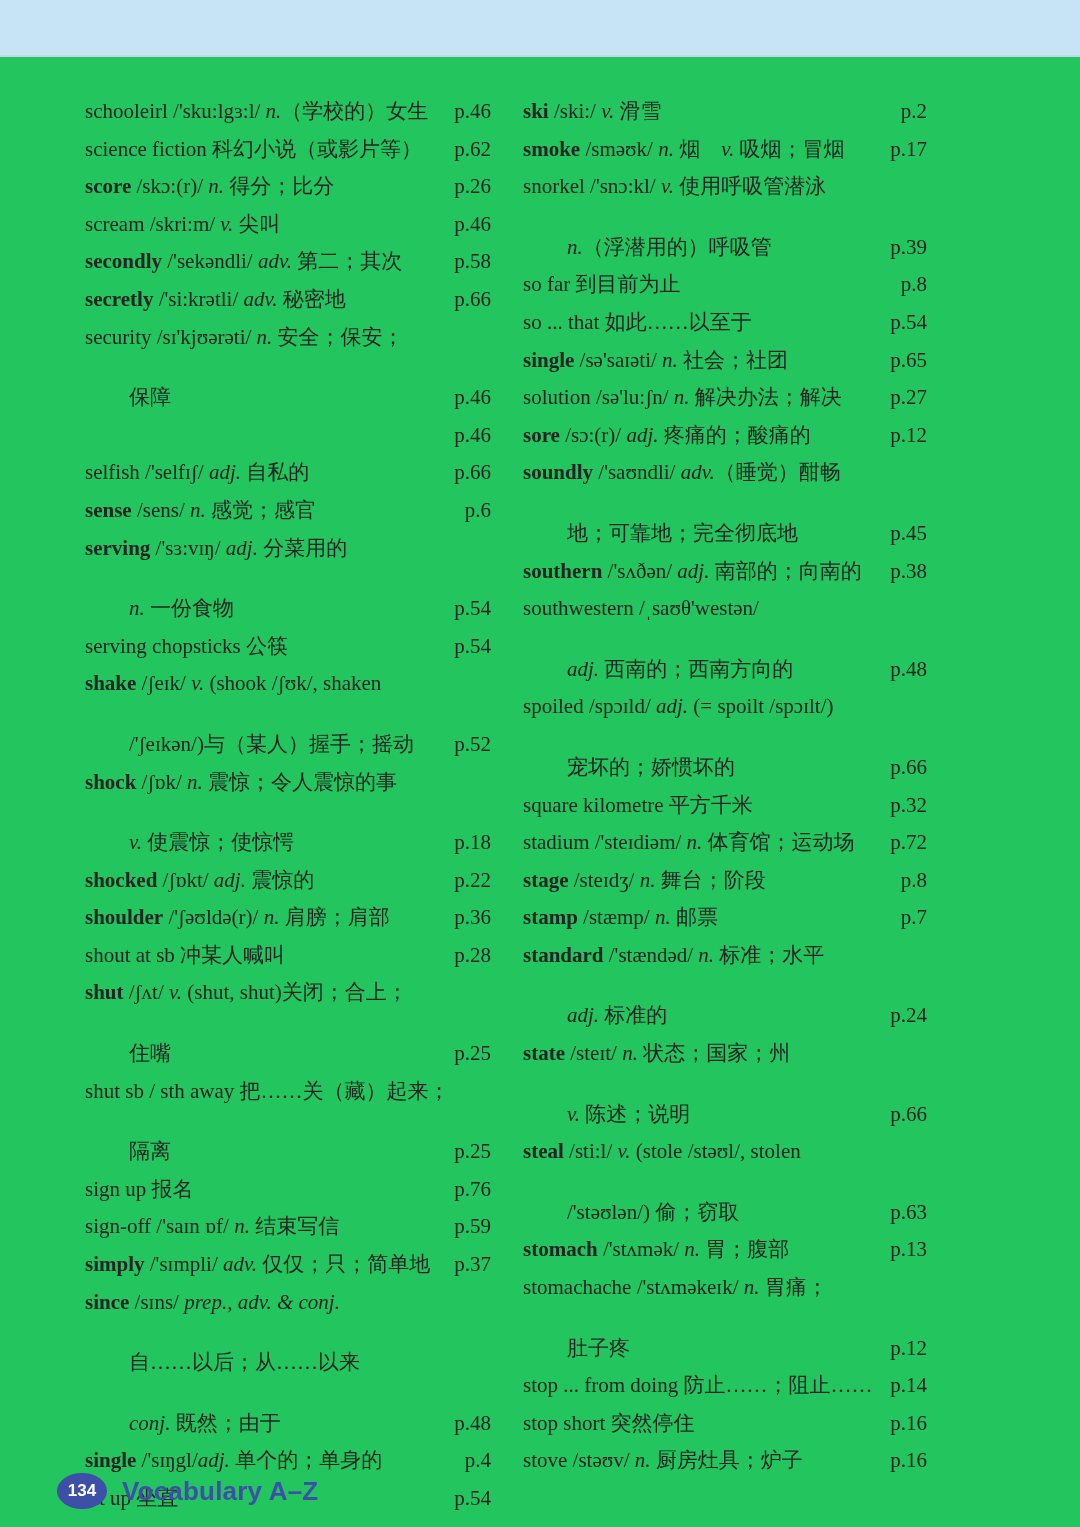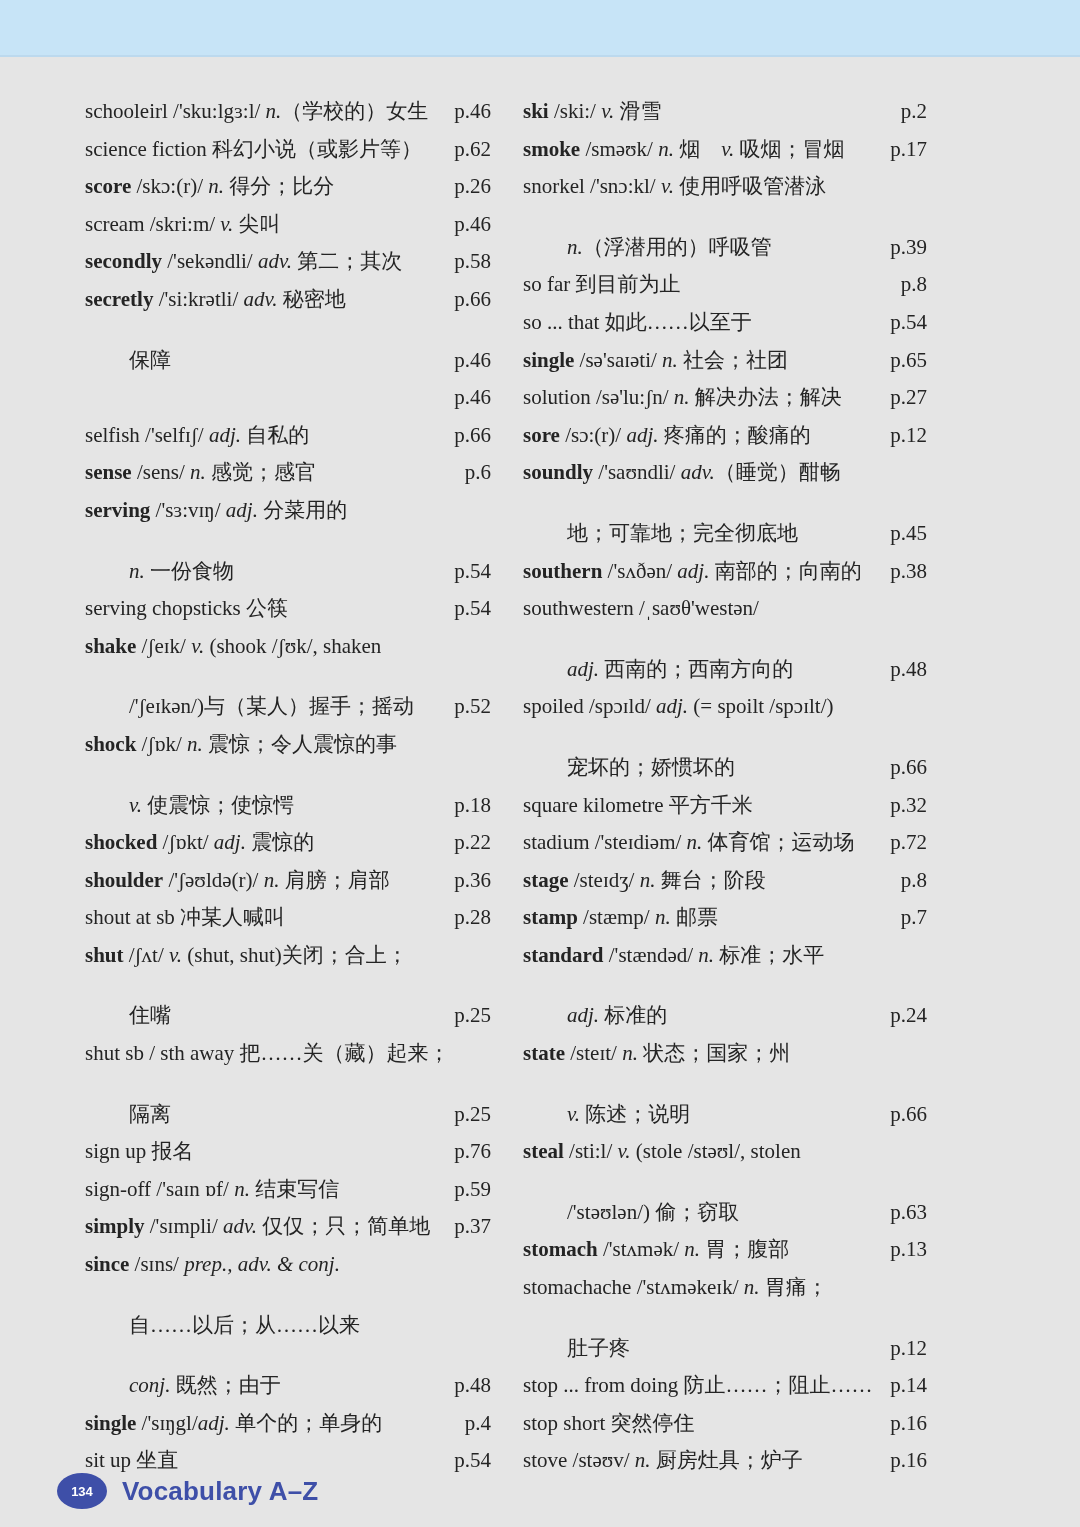--- a/index.html
+++ b/index.html
@@ -1,20 +1,20 @@
 <!DOCTYPE html>
 <html><head>
 <meta charset="utf-8">
 <style>
   html, body { margin: 0; padding: 0; background: #ffffff; }
   .page-canvas {
     position: relative;
     width: 1080px;
     height: 1527px;
-    background: #e5e5e5;
+    background: #22c55e;
     overflow: hidden;
   }
   .top-band {
     position: absolute;
     top: 0; left: 0;
     width: 100%;
     height: 55px;
     background: #c7e4f7;
     border-bottom: 2px solid #bcd9ee;
   }
@@ -49,21 +49,21 @@
   }
   .badge {
     width: 50px;
     height: 36px;
     border-radius: 50%;
     background: #3e4fa8;
     color: #ffffff;
     display: flex;
     align-items: center;
     justify-content: center;
-    font-size: 13px;
+    font-size: 17px;
     font-weight: bold;
   }
   .footer-label {
     color: #3e4fa8;
     font-size: 26px;
     font-weight: bold;
     letter-spacing: 0.2px;
   }
 </style>
 </head>
@@ -104,20 +104,23 @@
             <span class="page-ref">p.58</span>
           </div>
         </div>
         <div class="vocab-entry">
           <div class="line">
             <span class="line-body"><span class="b">secretly</span><span class="n"> /'si:krətli/ </span><span class="i">adv.</span><span class="n"> 秘密地</span></span>
             <span class="page-ref">p.66</span>
           </div>
         </div>
         <div class="vocab-entry">
+          <div class="line">
+            <span class="line-body"><span class="n">security /sɪ'kjʊərəti/ </span><span class="i">n.</span><span class="n"> 安全；保安；</span></span>
+          </div>
           <div class="line indent">
             <span class="line-body"><span class="n">保障</span></span>
             <span class="page-ref">p.46</span>
           </div>
         </div>
         <div class="vocab-entry">
           <div class="line">
             <span class="page-ref">p.46</span>
           </div>
         </div>

